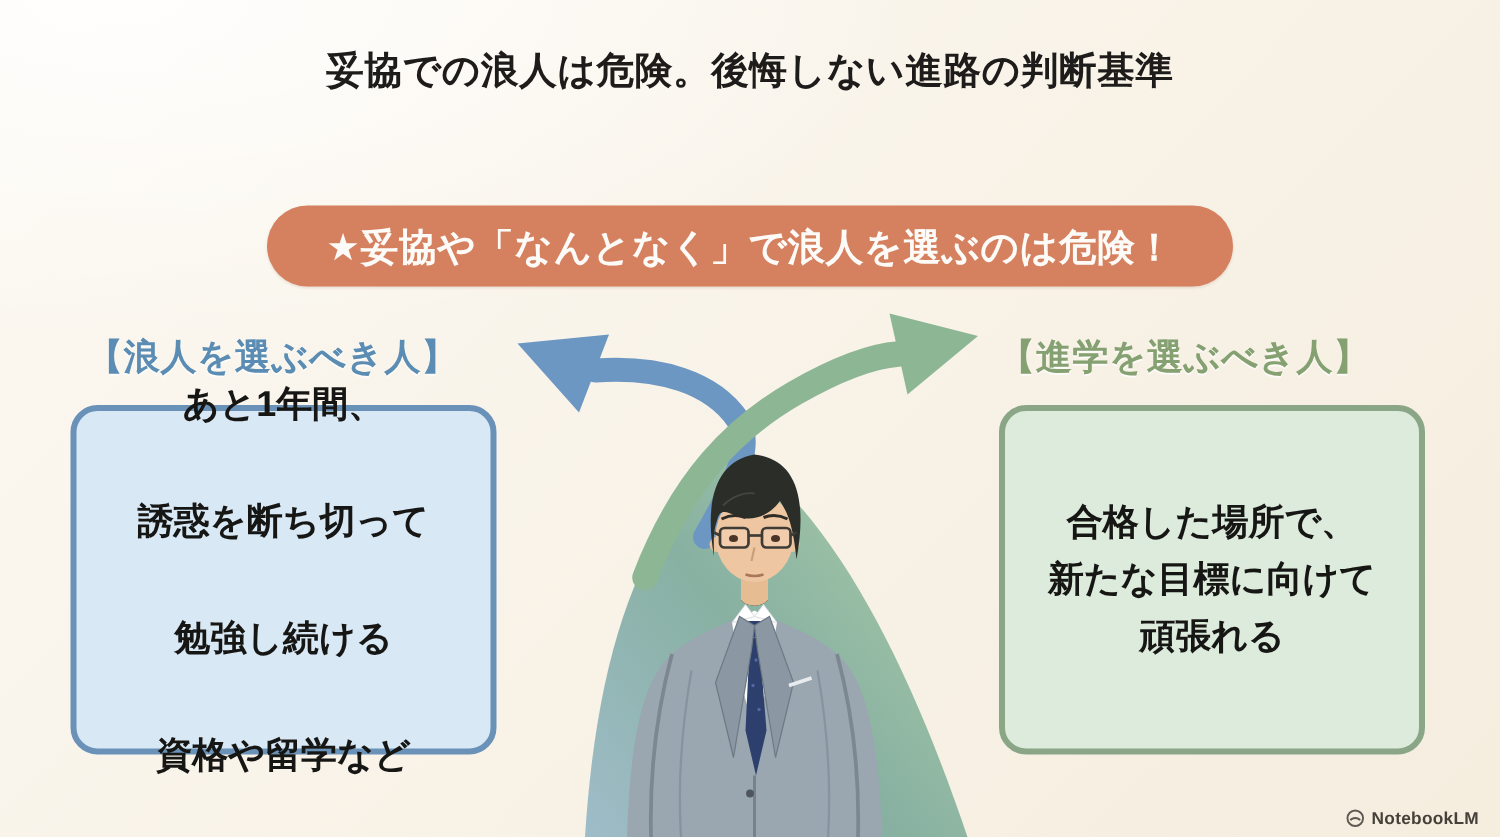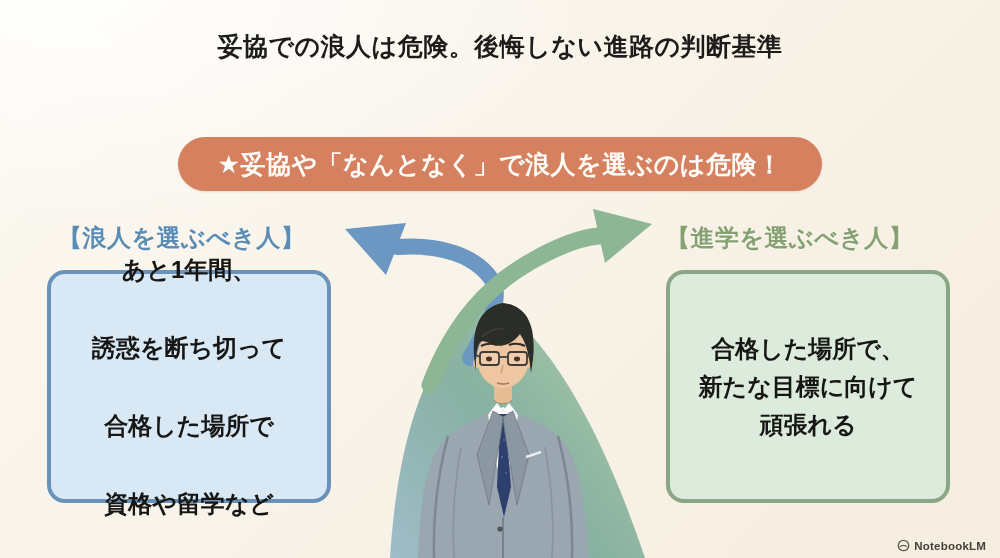--- a/index.html
+++ b/index.html
@@ -64,21 +64,21 @@
   <div class="banner">
     <span class="banner-text">★妥協や「なんとなく」で浪人を選ぶのは危険！</span>
   </div>
 
   <div class="col-label label-left">【浪人を選ぶべき人】</div>
   <div class="col-label label-right">【進学を選ぶべき人】</div>
 
   <div class="choice-box box-left">
     <div class="box-line">あと1年間、</div>
     <div class="box-line">誘惑を断ち切って</div>
-    <div class="box-line">合格した場所で</div>
+    <div class="box-line">勉強し続ける</div>
     <div class="box-line">資格や留学など</div>
   </div>
 
   <div class="choice-box box-right">
     <div class="box-line">合格した場所で、</div>
     <div class="box-line">新たな目標に向けて</div>
     <div class="box-line">頑張れる</div>
   </div>
 
   <svg class="center-art" viewBox="0 0 350 363" xmlns="http://www.w3.org/2000/svg">

